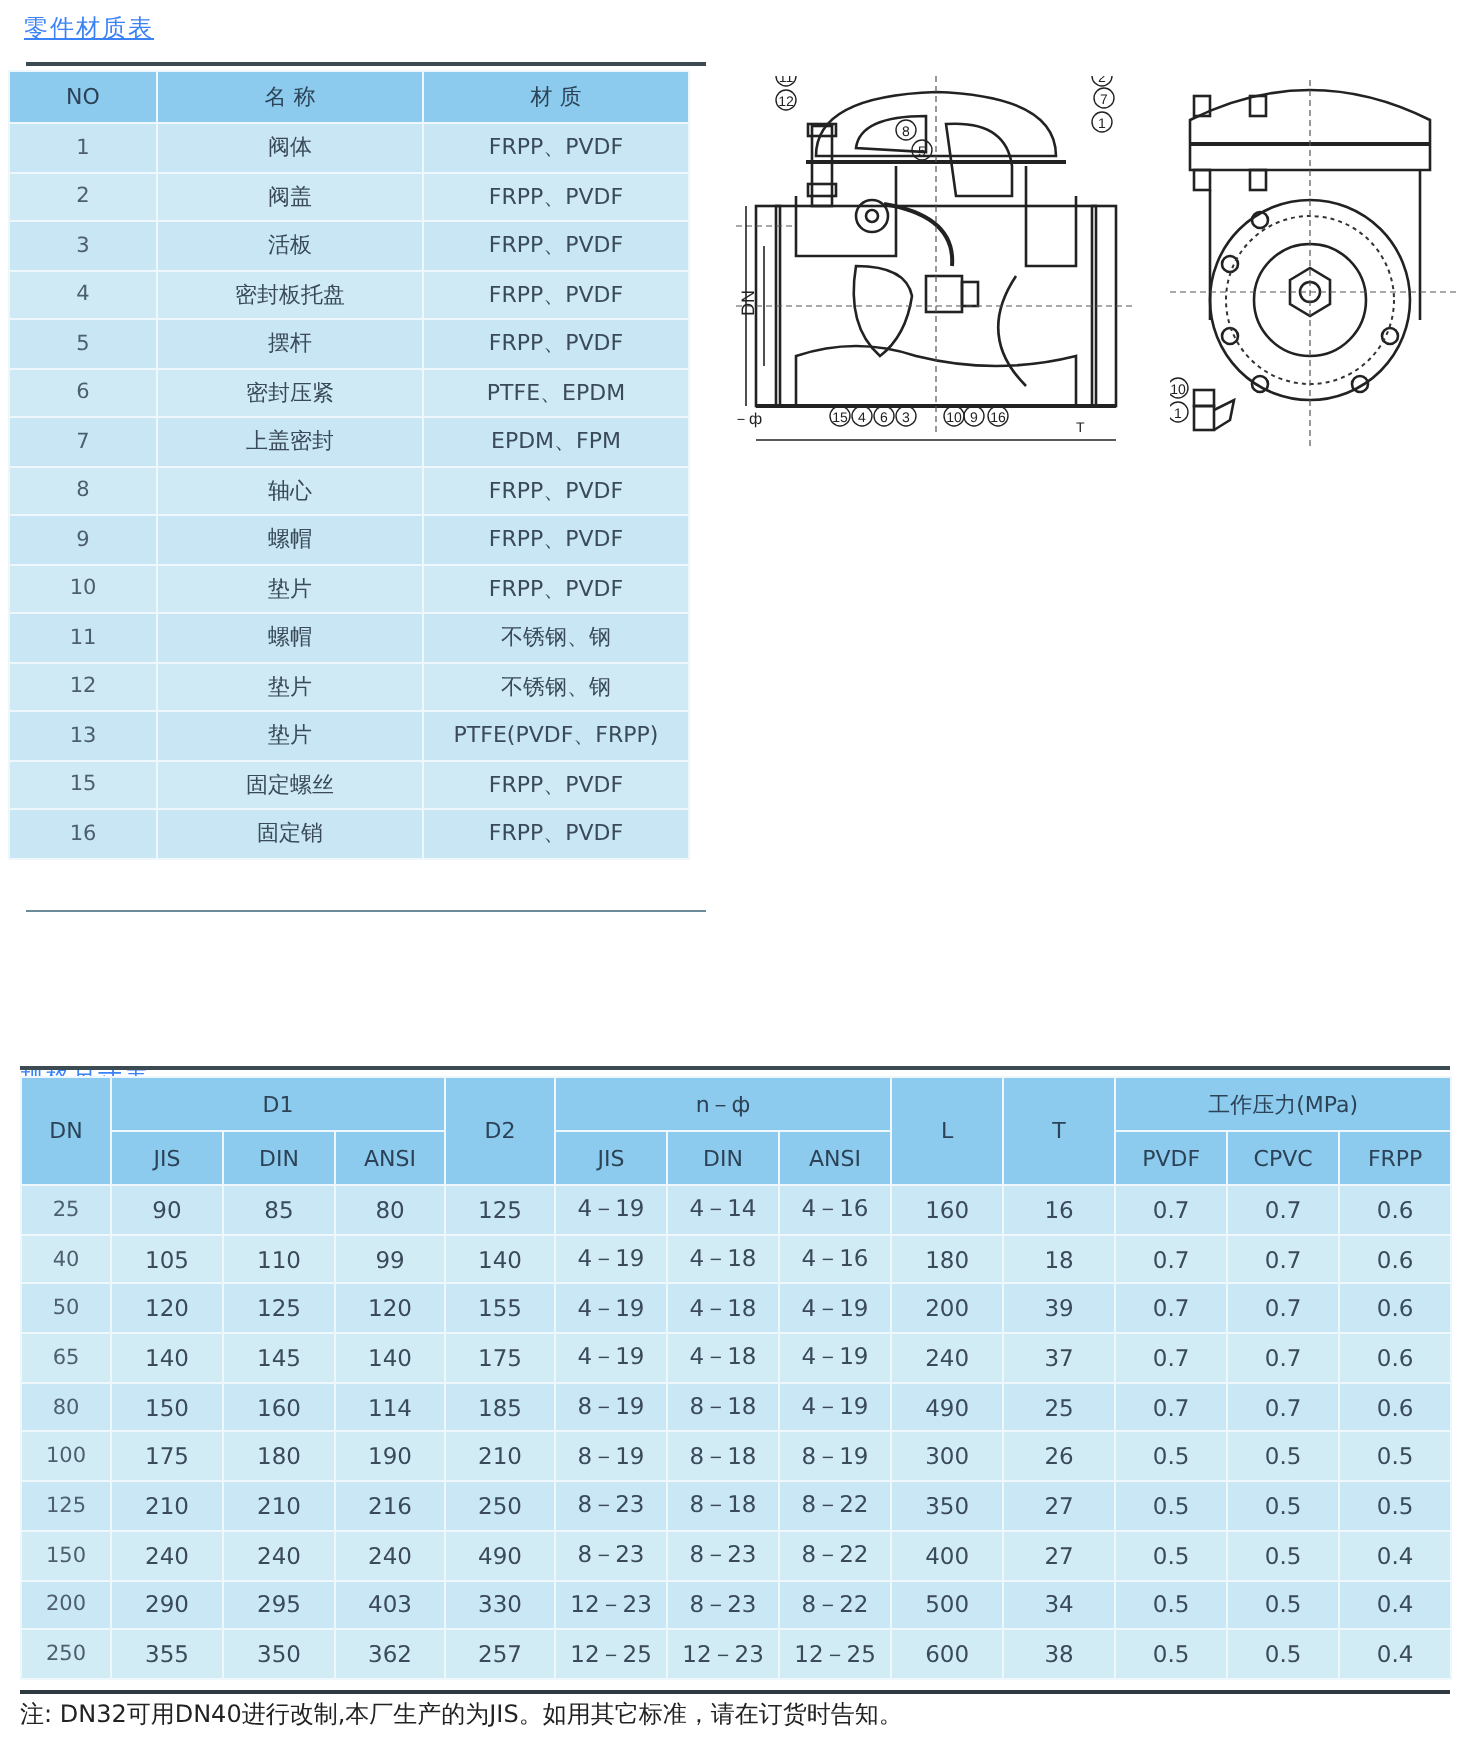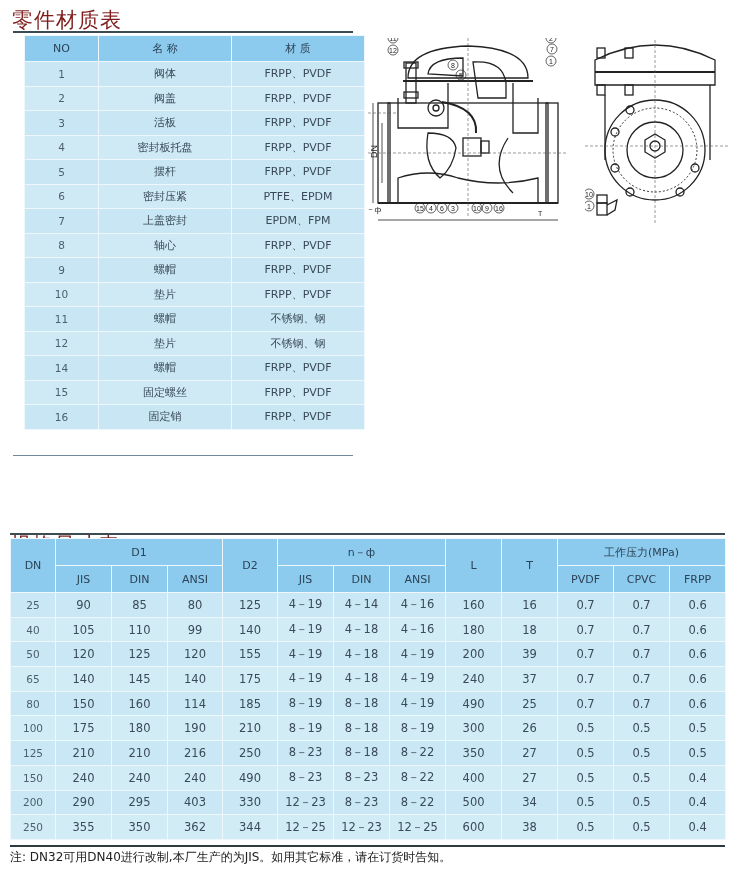--- a/index.html
+++ b/index.html
@@ -1,18 +1,18 @@
 <!DOCTYPE html>
 <html><head>
   <meta charset="utf-8">
   <style>
     html, body { margin: 0; padding: 0; background: #ffffff; }
     body { width: 733px; height: 877px; position: relative; overflow: hidden;
            font-family: "DejaVu Sans", "Liberation Sans", sans-serif; color: #2a3a4a; }
-    .section-title { position: absolute; font-size: 21px; color: #7f1d1d; letter-spacing: 1px; }
+    .section-title { position: absolute; font-size: 12px; color: #3b82f6; letter-spacing: 1px; text-decoration: underline; }
     .rule { position: absolute; height: 2px; background: #3c4a52; }
     table { border-collapse: collapse; position: absolute; table-layout: fixed; }
     td, th { text-align: center; font-weight: normal; font-size: 11px; color: #3a4a5a;
              border: 1px solid #eef7fb; padding: 0; }
     th { background: #8ccbee; color: #2c4256; }
     td { background: #cbe8f4; }
     .parts td { height: 23.5px; }
     .parts th { height: 25px; }
     .parts td.no { color: #4d5f6e; font-size: 10.5px; }
     .specs th { height: 26px; }
@@ -24,21 +24,21 @@
     .parts tbody tr:nth-child(even) td { background: #cfeaf5; }
     .note { position: absolute; left: 10px; top: 849px; font-size: 12px; color: #222; }
     .diagram { position: absolute; }
   </style>
 </head>
 <body>
 
 <div class="section-title" style="left:12px; top:6px;">零件材质表</div>
 <div class="rule" style="left:13px; top:31px; width:340px;"></div>
 
-<table class="parts" style="left:24px; top:35px; width:340px;">
+<table class="parts" style="left:4px; top:35px; width:340px;">
   <colgroup>
       <col style="width:74px">
       <col style="width:133px">
       <col style="width:133px">
     </colgroup>
   <thead>
     <tr>
       <th>NO</th>
       <th>名 称</th>
       <th>材 质</th>
@@ -99,23 +99,23 @@
         <td class="no">11</td>
         <td>螺帽</td>
         <td>不锈钢、钢</td>
       </tr>
       <tr>
         <td class="no">12</td>
         <td>垫片</td>
         <td>不锈钢、钢</td>
       </tr>
       <tr>
-        <td class="no">14</td>
-        <td>螺帽</td>
-        <td>FRPP、PVDF</td>
+        <td class="no">13</td>
+        <td>垫片</td>
+        <td>PTFE(PVDF、FRPP)</td>
       </tr>
       <tr>
         <td class="no">15</td>
         <td>固定螺丝</td>
         <td>FRPP、PVDF</td>
       </tr>
       <tr>
         <td class="no">16</td>
         <td>固定销</td>
         <td>FRPP、PVDF</td>
@@ -420,21 +420,21 @@
         <td>34</td>
         <td>0.5</td>
         <td>0.5</td>
         <td>0.4</td>
       </tr>
       <tr>
         <td class="dn">250</td>
         <td>355</td>
         <td>350</td>
         <td>362</td>
-        <td>344</td>
+        <td>257</td>
         <td>12－25</td>
         <td>12－23</td>
         <td>12－25</td>
         <td>600</td>
         <td>38</td>
         <td>0.5</td>
         <td>0.5</td>
         <td>0.4</td>
       </tr>
     </tbody>

